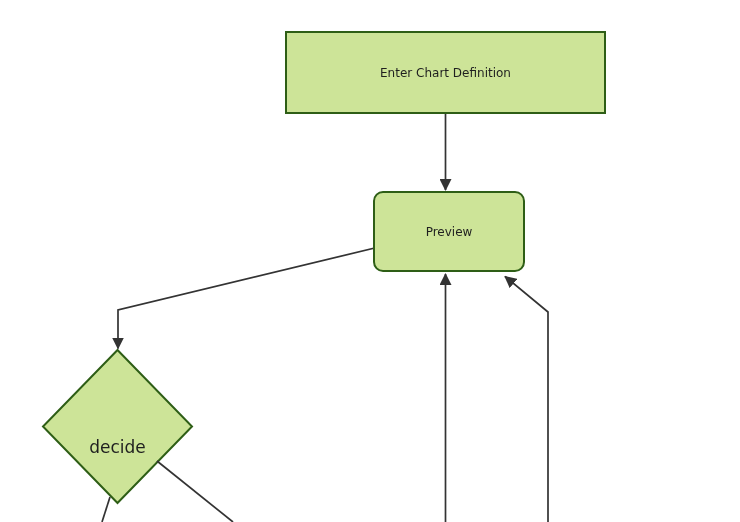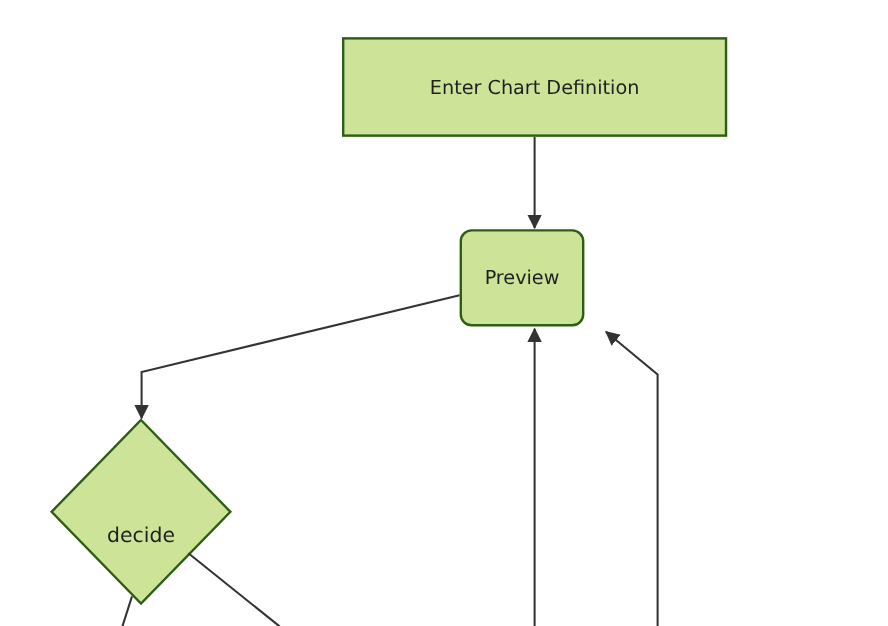--- a/index.html
+++ b/index.html
@@ -29,25 +29,25 @@
     fill:var(--edge-stroke);
     stroke:none;
   }
   .node{
     position:absolute;
     box-sizing:border-box;
     background:var(--node-fill);
     border:2px solid var(--node-border);
     display:flex;align-items:center;justify-content:center;
     color:var(--label-text);
-    font-size:16px;
+    font-size:12px;
     white-space:nowrap;
   }
   #node-enter{left:285px;top:31px;width:321px;height:83px;}
-  #node-preview{left:383px;top:191px;width:104px;height:81px;border-radius:10px;}
+  #node-preview{left:373px;top:191px;width:152px;height:81px;border-radius:10px;}
   .diamond-shape{
     fill:var(--node-fill);
     stroke:var(--node-border);
     stroke-width:2;
   }
   .diamond-label{
     position:absolute;
     left:43px;top:412px;width:149px;height:30px;
     display:flex;align-items:center;justify-content:center;
     color:var(--label-text);

